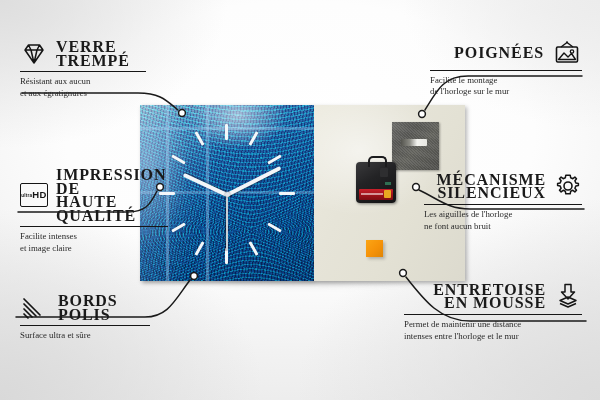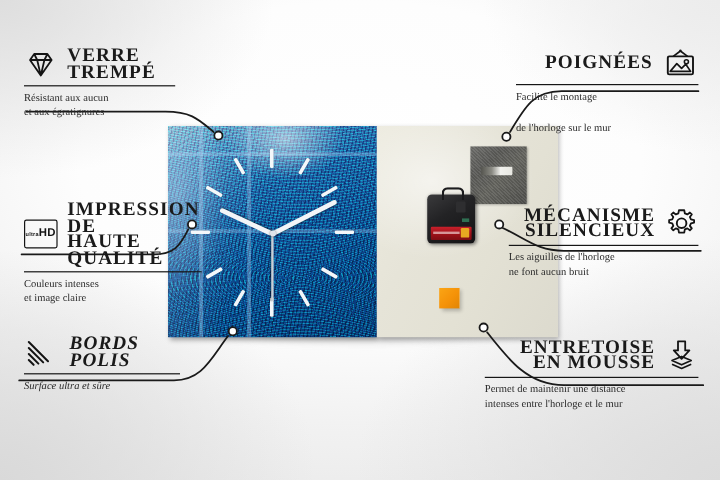--- a/index.html
+++ b/index.html
@@ -269,25 +269,25 @@
       <span class="ico hdbox">
         <span class="u">ultra</span>
         <span class="h">HD</span>
       </span>
       <div>
         <div class="ca-title">IMPRESSION DE</div>
         <div class="ca-title">HAUTE QUALITÉ</div>
       </div>
     </div>
     <div class="ca-rule" style="width:148px;"></div>
-    <div class="ca-sub">Couleurs intenses</div>
+    <div class="ca-sub">Facilite intenses</div>
     <div class="ca-sub" style="margin-top:1px;">et image claire</div>
   </div>
 
-  <div class="callout left" style="left:20px;top:280px;width:145px;font-style:italic;">
+  <div class="callout left" style="left:20px;top:294px;width:145px;">
     <div class="ca-head">
       <span class="ico">
         <svg width="30" height="24" viewBox="0 0 30 24">
           <path d="M4,3 L20,19 M4,8 L16,20 M4,13 L12,21 M4,18 L8,22" fill="none" stroke="#141414" stroke-width="1.7" stroke-linecap="round"></path>
         </svg>
       </span>
       <div>
         <div class="ca-title">BORDS</div>
         <div class="ca-title">POLIS</div>
       </div>
@@ -306,21 +306,21 @@
           <rect x="4.5" y="7" width="21" height="15" rx="1.2" fill="none" stroke="#141414" stroke-width="1.6"></rect>
           <path d="M6.5,19.5 L12,13 L16,17 L19.5,13.5 L23.5,19.5 Z" fill="none" stroke="#141414" stroke-width="1.4" stroke-linejoin="round"></path>
           <circle cx="20" cy="11.5" r="1.7" fill="none" stroke="#141414" stroke-width="1.3"></circle>
           <path d="M9,7 L15,2.5 L21,7" fill="none" stroke="#141414" stroke-width="1.4" stroke-linejoin="round"></path>
           <circle cx="15" cy="2.2" r="1" fill="#141414"></circle>
         </svg>
       </span>
     </div>
     <div class="ca-rule" style="width:152px;margin-left:0;"></div>
     <div class="ca-sub">Facilite le montage</div>
-    <div class="ca-sub" style="margin-top:15px;">de l'horloge sur le mur</div>
+    <div class="ca-sub" style="margin-top:0;">de l'horloge sur le mur</div>
   </div>
 
   <div class="callout right" style="left:424px;top:172px;width:158px;">
     <div class="ca-head">
       <div>
         <div class="ca-title">MÉCANISME</div>
         <div class="ca-title">SILENCIEUX</div>
       </div>
       <span class="ico">
         <svg width="28" height="28" viewBox="0 0 28 28">

